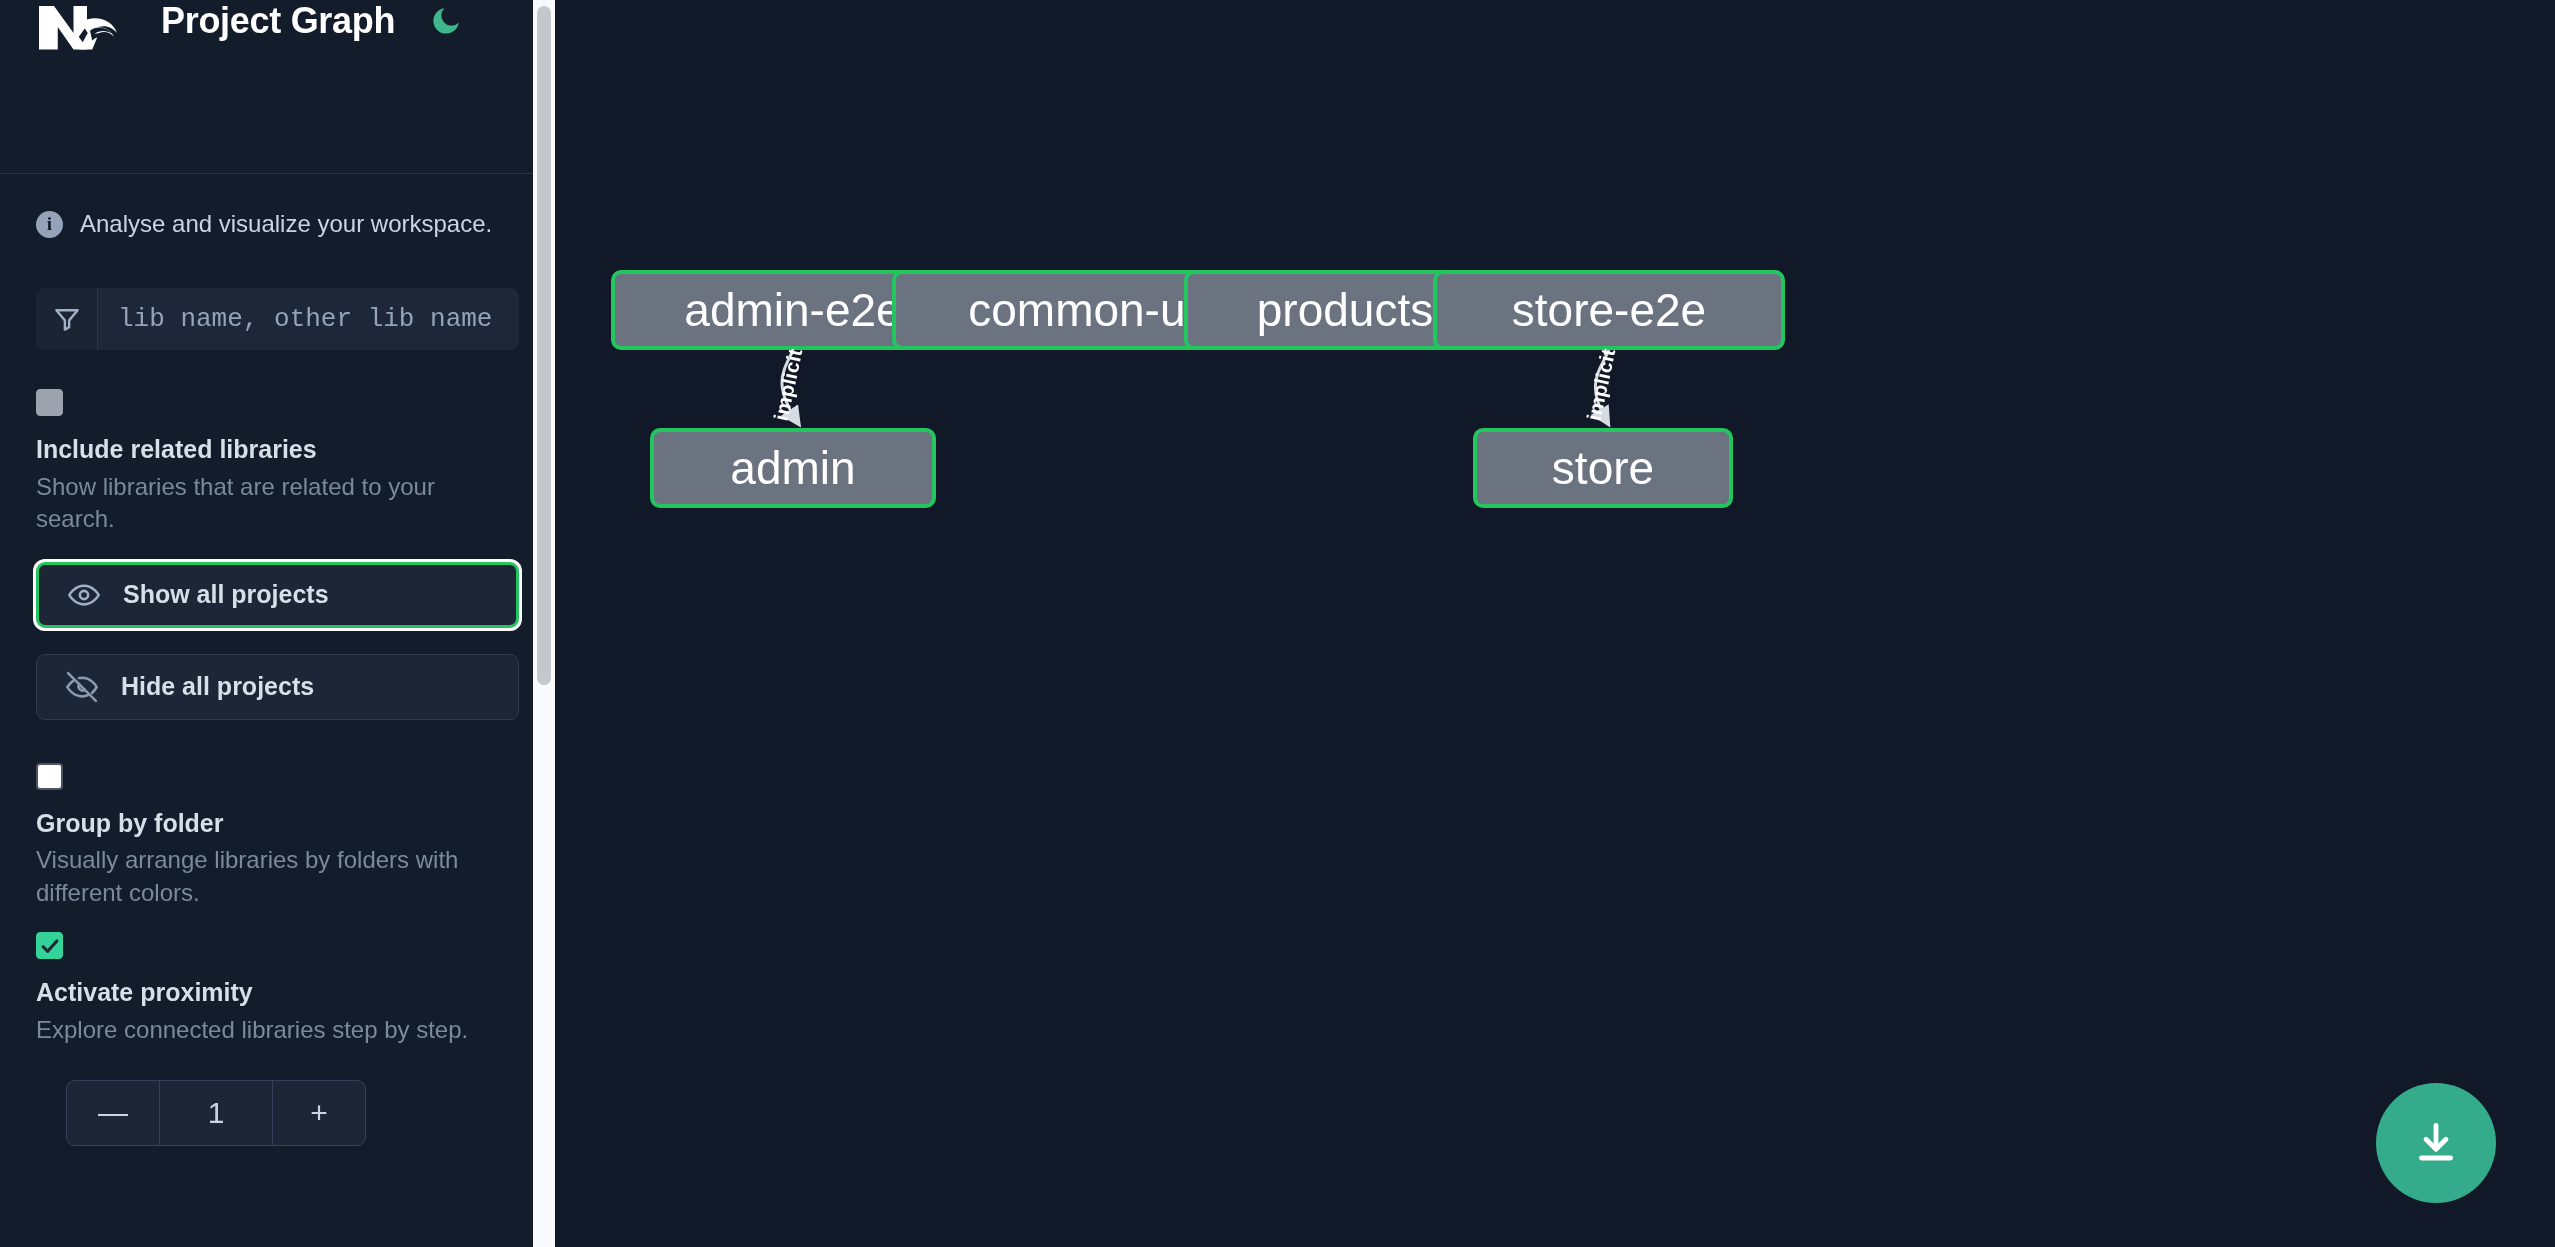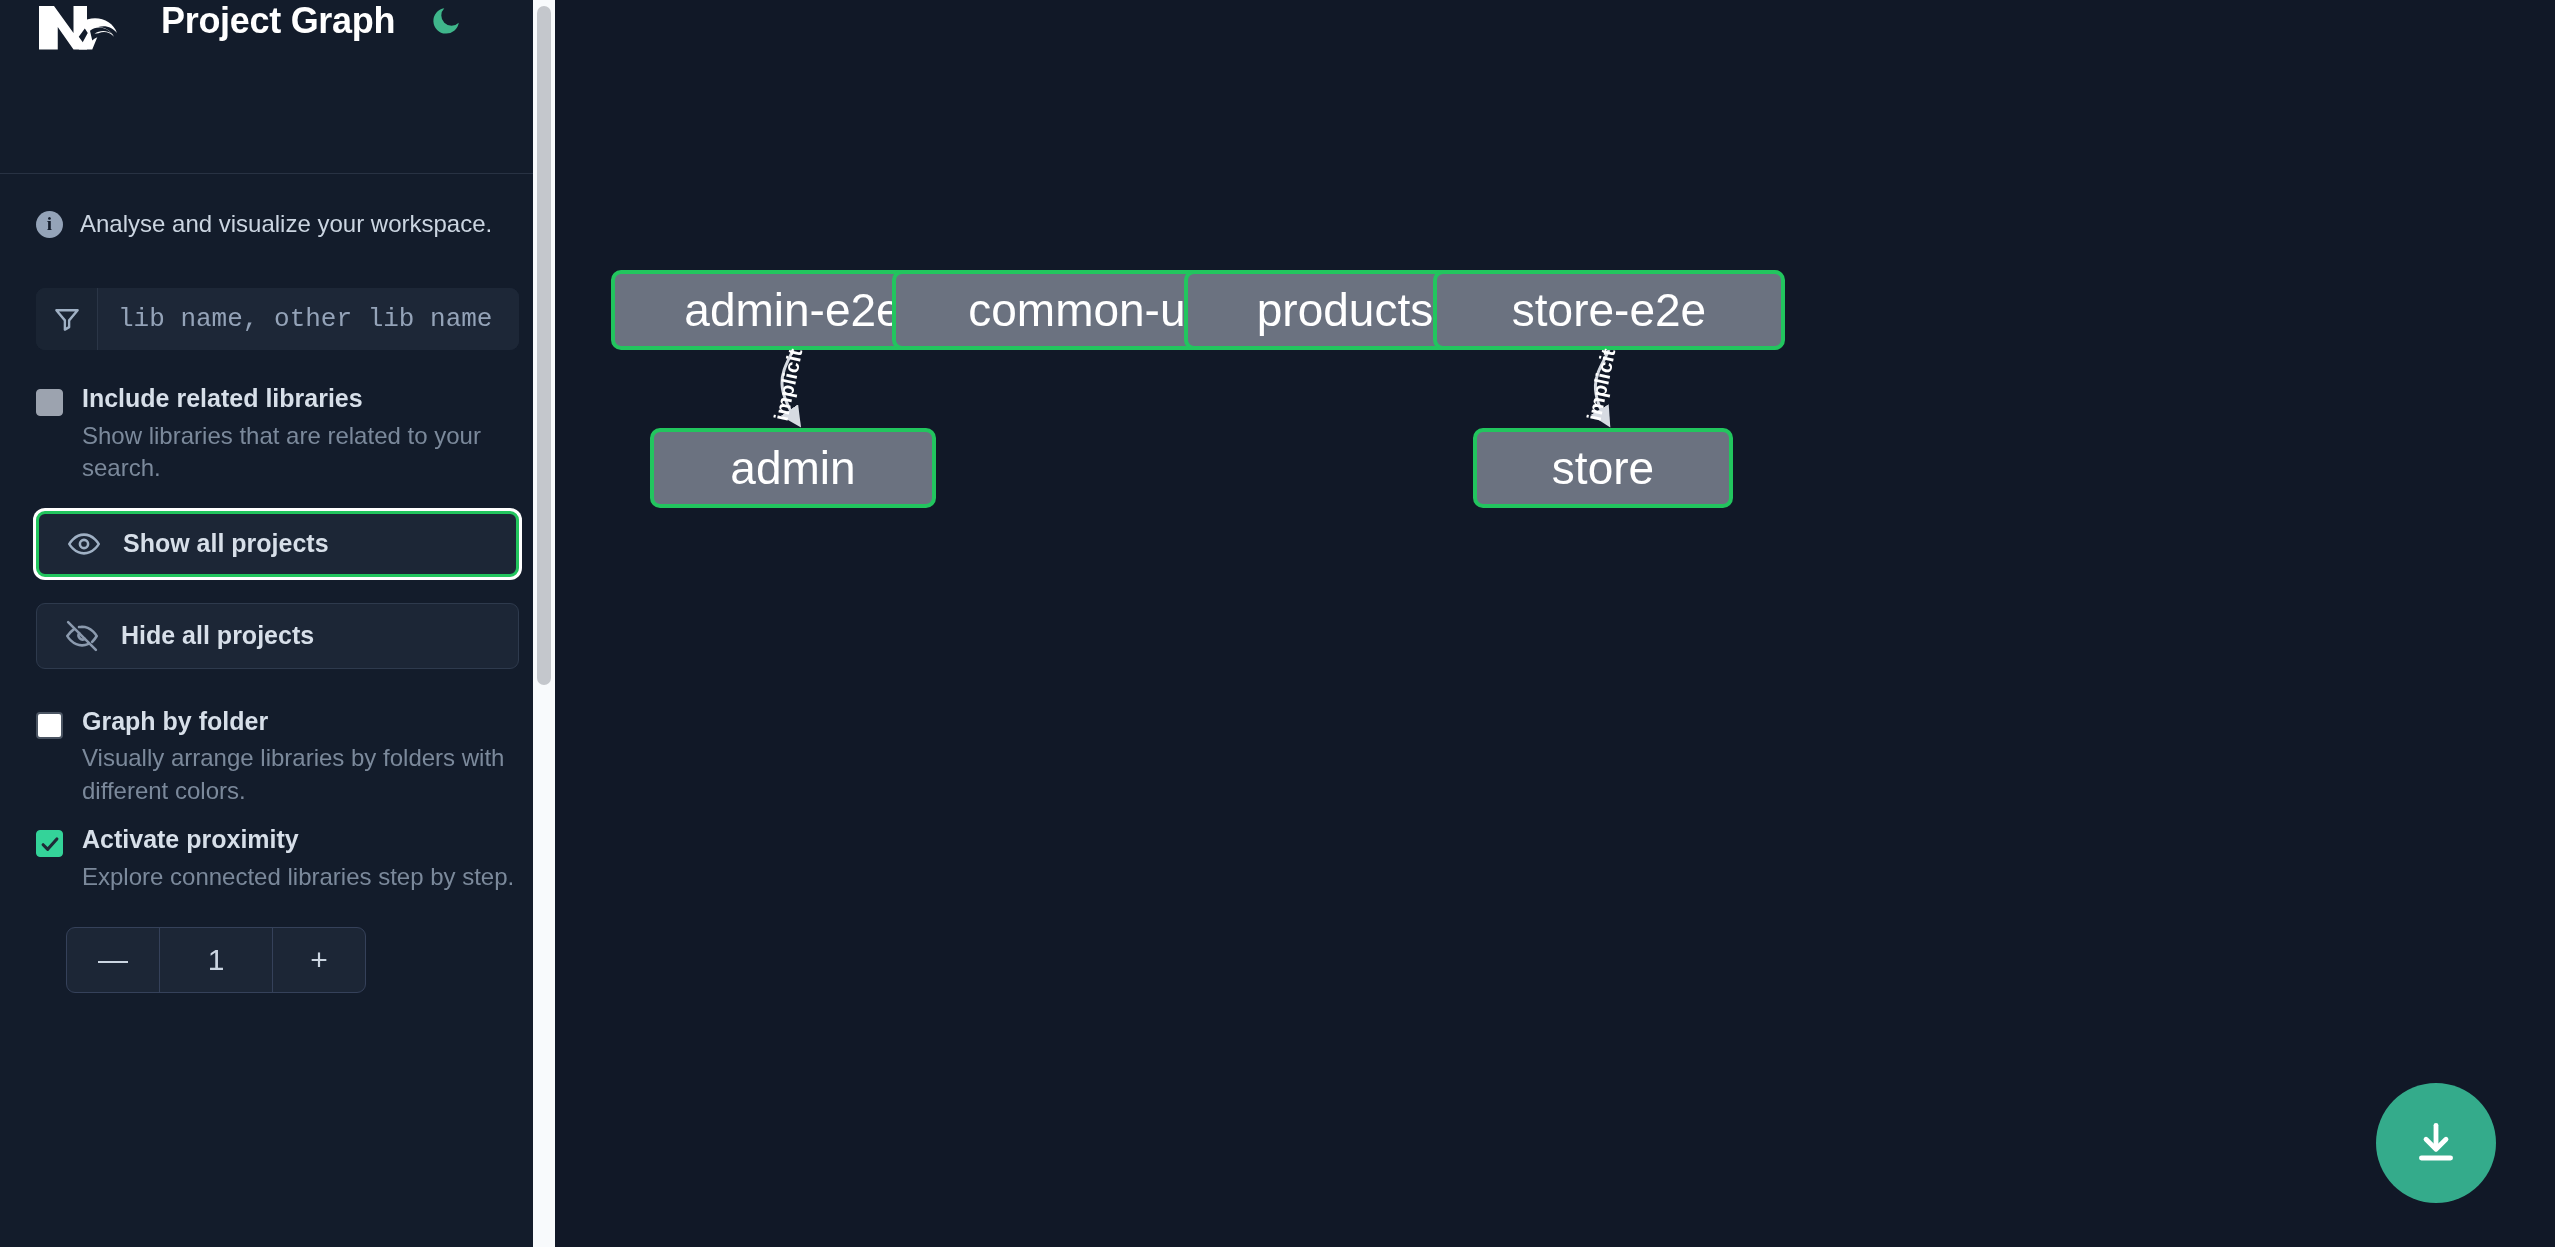--- a/index.html
+++ b/index.html
@@ -86,21 +86,21 @@
     flex: 1;
     background: #1d2737;
     border: none; outline: none;
     color: #e2e8f0;
     font-family: Liberation Mono, monospace;
     font-size: 26px;
     padding: 0 20px;
   }
   .filter-input::placeholder { color: #94a3b8; }
 
-  .check-block { margin-top: 34px; display: flex; gap: 19px; }
+  .check-block { margin-top: 34px; display: flex; gap: 19px; flex-direction: column; }
   .cb {
     width: 27px; height: 27px; flex: 0 0 27px;
     margin-top: 5px;
     border-radius: 4px;
     cursor: pointer;
     display: flex; align-items: center; justify-content: center;
   }
   .cb.disabled { background: #9ca3af; border: 1px solid #9ca3af; }
   .cb.unchecked { background: #ffffff; border: 2px solid #4b5563; }
   .cb.checked { background: #34d399; border: 1px solid #34d399; }
@@ -286,21 +286,21 @@
             <path d="M10 10a2.9 2.9 0 0 0 4 4"></path>
             <path d="M2.2 2.2l19.6 19.6"></path>
           </svg>
         </span>
         <span>Hide all projects</span>
       </div>
 
       <div class="check-block" style="margin-top:38px;">
         <span class="cb unchecked"></span>
         <div>
-          <div class="cb-title">Graph by folder</div>
+          <div class="cb-title">Group by folder</div>
           <div class="cb-desc">Visually arrange libraries by folders with different colors.</div>
         </div>
       </div>
 
       <div class="check-block" style="margin-top:18px;">
         <span class="cb checked">
           <svg viewBox="0 0 24 24" fill="none" stroke="#1f2937" stroke-width="3.4" stroke-linecap="round" stroke-linejoin="round" aria-hidden="true">
             <path d="M4.5 12.8l5 5L19.5 6.5"></path>
           </svg>
         </span>

